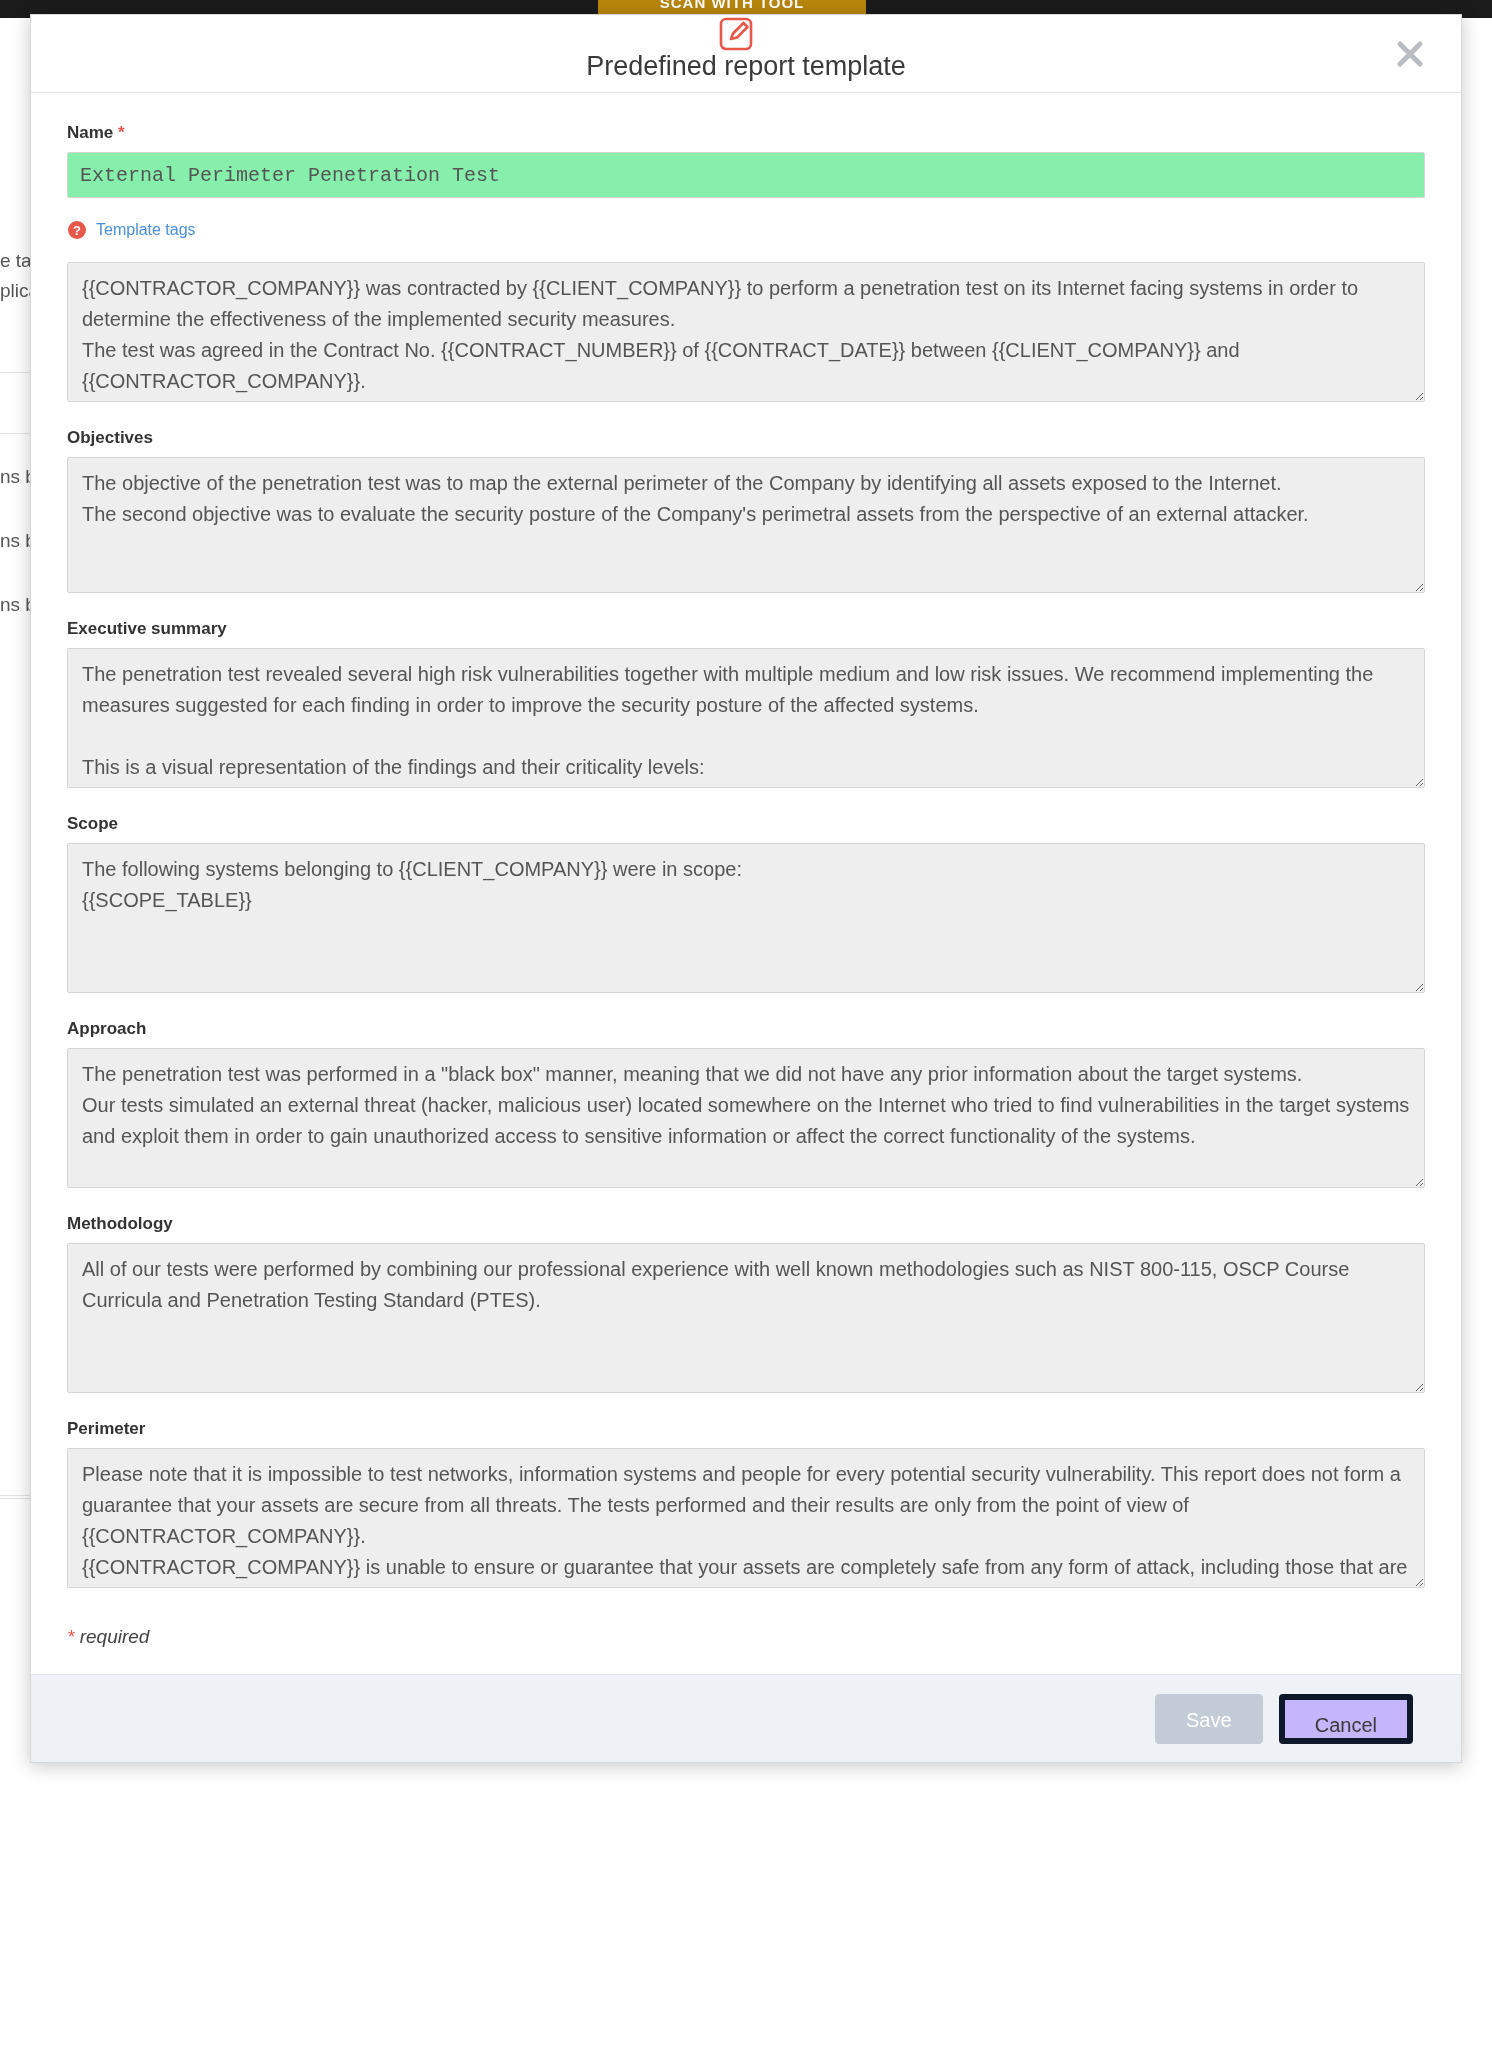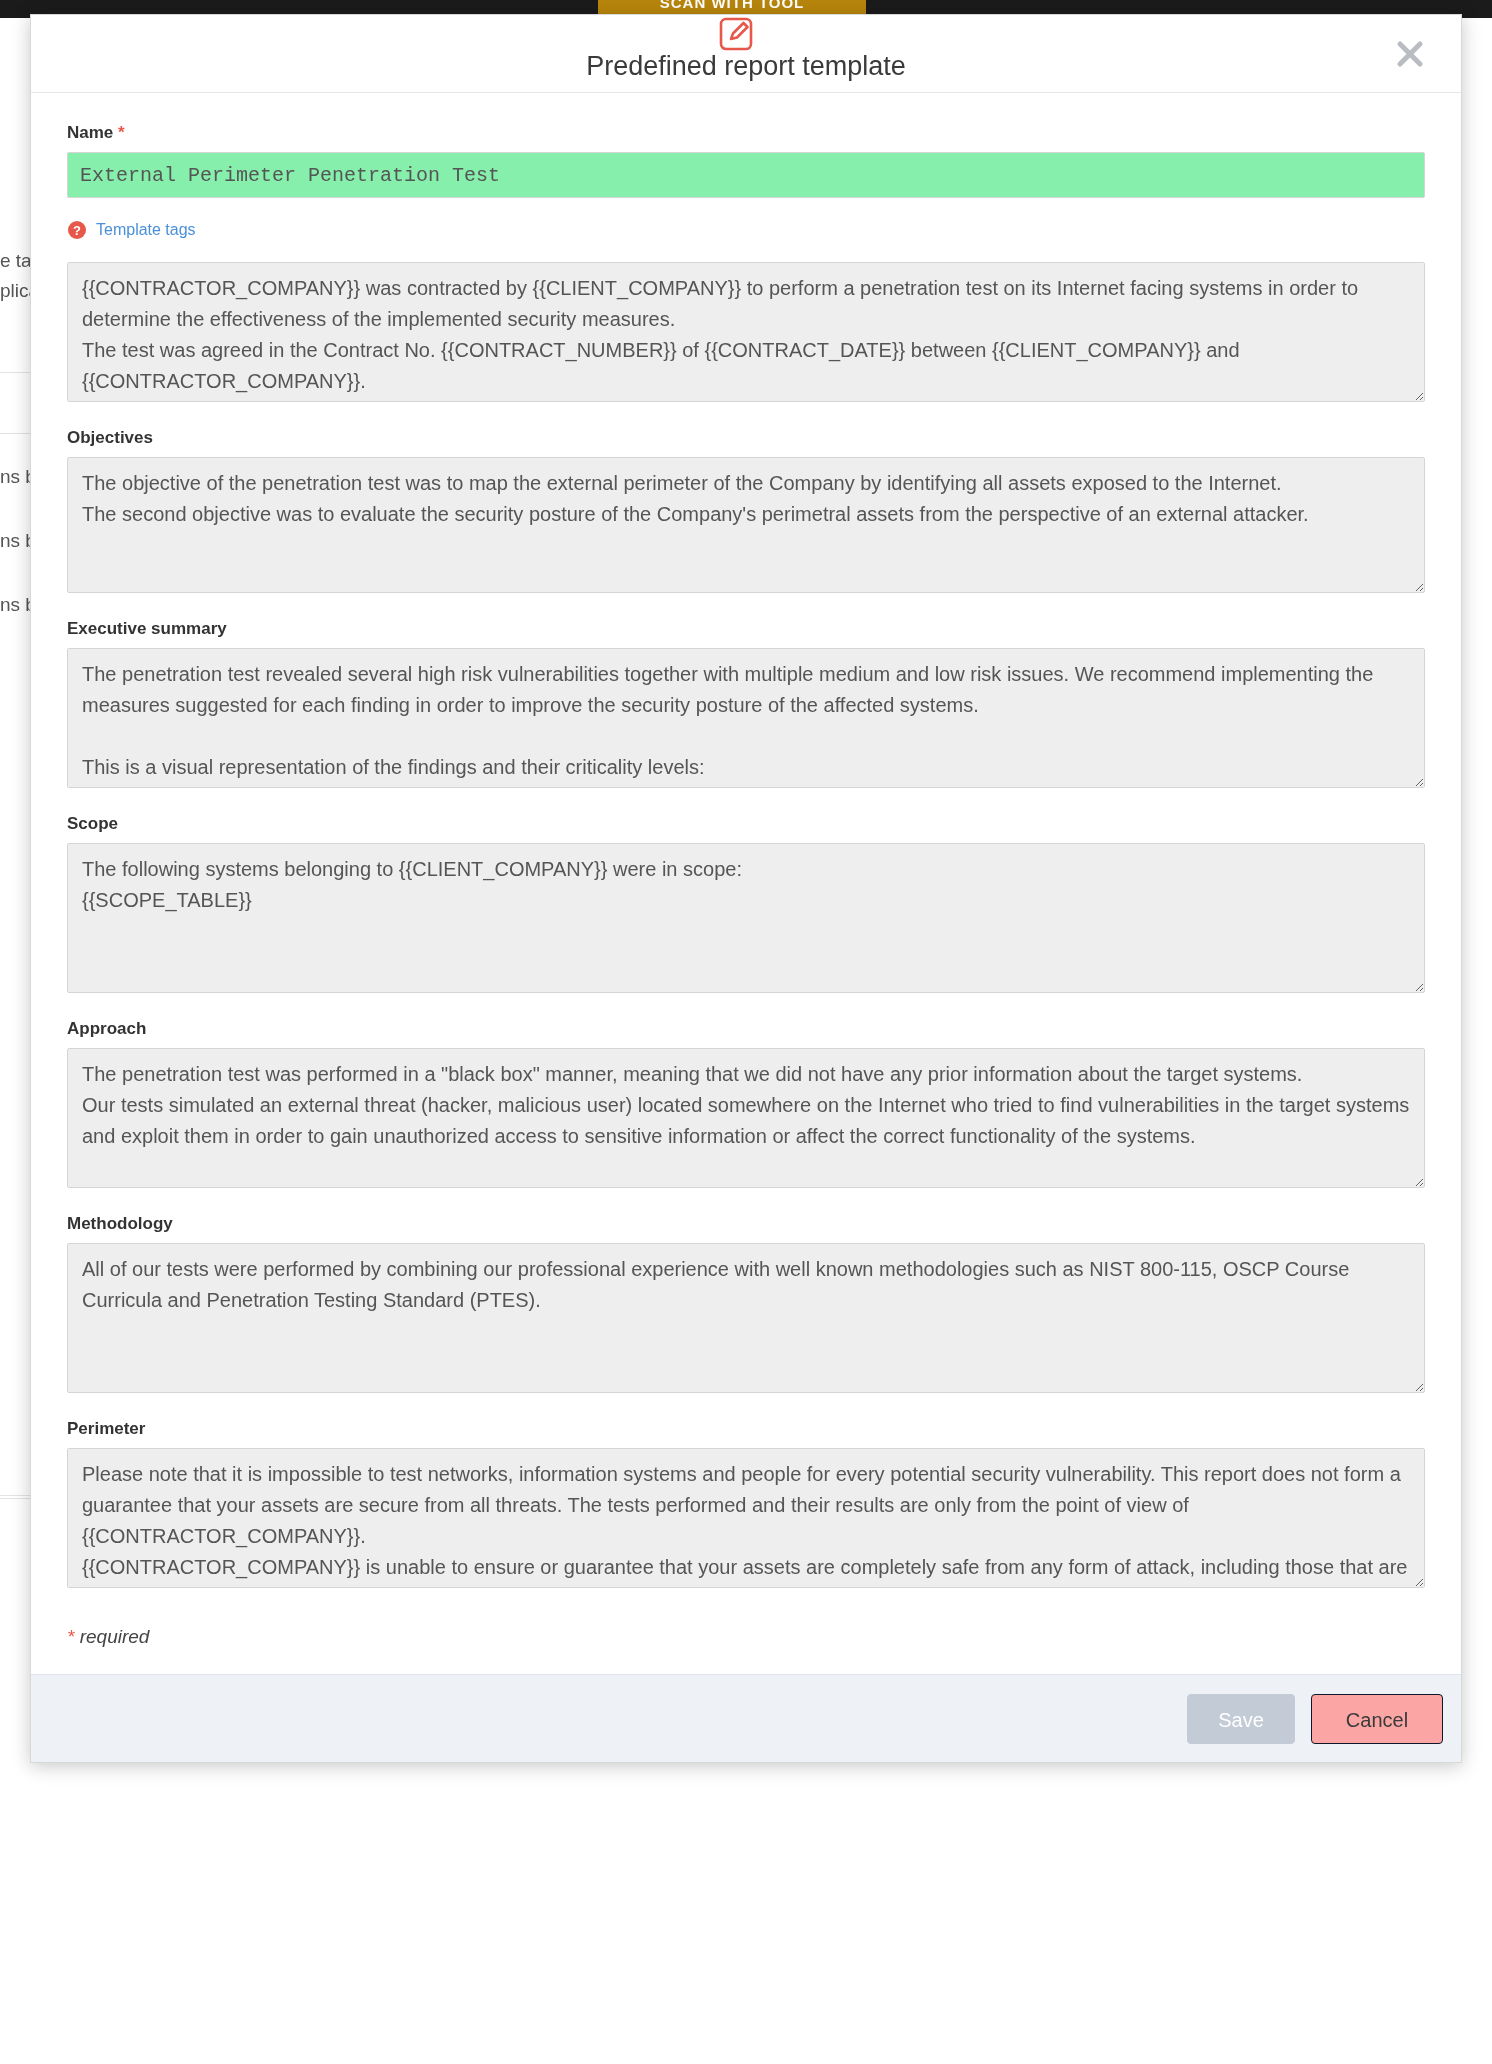--- a/index.html
+++ b/index.html
@@ -179,21 +179,21 @@
   }
   .required-note .star { color: #e8584a; }
 
   .modal-footer {
     border-top: 1px solid #dfe3ea;
     background: #eef1f6;
     height: 88px;
     display: flex;
     align-items: center;
     justify-content: flex-end;
-    padding-right: 18px;
+    padding-right: 48px;
     box-sizing: border-box;
   }
   .btn {
     font-size: 20px;
     border-radius: 4px;
     padding: 0 30px;
     height: 50px;
     line-height: 50px;
     cursor: pointer;
     font-family: "Liberation Sans", sans-serif;
@@ -201,23 +201,23 @@
   }
   .btn-save {
     background: #c3cbd6;
     color: #ffffff;
     border: 1px solid #c3cbd6;
     margin-right: 16px;
     min-width: 108px;
     text-align: center;
   }
   .btn-cancel {
-    background: #fca5a5;
+    background: #c4b5fd;
     color: #3a3a3a;
-    border: 1px solid #0f172a;
+    border: 6px solid #0f172a;
     min-width: 132px;
     text-align: center;
   }
 </style>
 </head>
 <body>
 
 <div class="page-backdrop">
   <div class="top-bar-strip"></div>
   <div class="scan-tool-btn">SCAN WITH TOOL</div>

